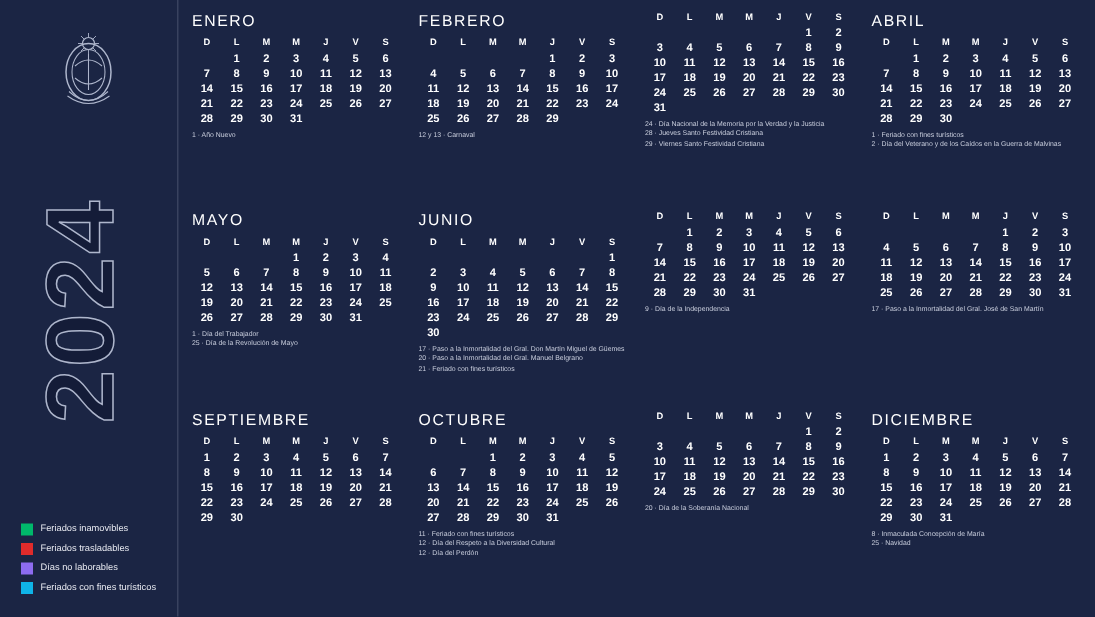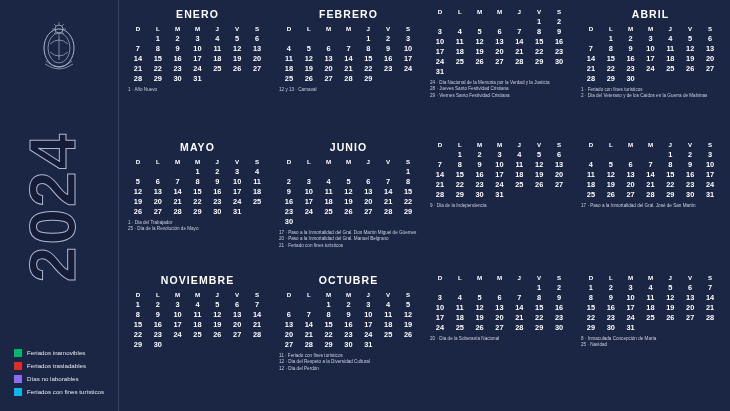--- a/index.html
+++ b/index.html
@@ -38,21 +38,21 @@
   
   .grid{
     position:absolute;left:118px;top:0;right:0;bottom:0;
     padding:8px 6px 4px 6px;box-sizing:border-box;
     display:grid;grid-template-columns:repeat(4,1fr);
     grid-template-rows:repeat(3,1fr);
     column-gap:4px;row-gap:0;
   }
   .month{position:relative;padding:0 4px;box-sizing:border-box;}
   .month-name{
-    text-align:center;color:#ffffff;font-weight:bold;
+    text-align:left;color:#ffffff;font-weight:normal;
     font-size:10.5px;letter-spacing:1.1px;margin-bottom:5px;
   }
   table.cal{width:100%;border-collapse:collapse;margin:0 auto;}
   table.cal th{
     font-size:6.2px;font-weight:bold;color:#ffffff;
     padding:0 0 2px 0;text-align:center;width:14.28%;
   }
   table.cal td{
     font-size:7.4px;color:#ffffff;text-align:center;
     padding:1.1px 0;line-height:1.05;font-weight:bold;
@@ -663,21 +663,21 @@
               <td>30</td>
               <td>31</td>
             </tr>
           </tbody>
         </table>
         <div class="notes">
           <div>17 · Paso a la Inmortalidad del Gral. José de San Martín</div>
         </div>
       </div>
       <div class="month">
-        <div class="month-name">NOVIEMBRE</div>
+        <div class="month-name">SEPTIEMBRE</div>
         <table class="cal">
           <thead>
             <tr>
               <th>D</th>
               <th>L</th>
               <th>M</th>
               <th>M</th>
               <th>J</th>
               <th>V</th>
               <th>S</th>
@@ -859,20 +859,21 @@
               <td>29</td>
               <td>30</td>
             </tr>
           </tbody>
         </table>
         <div class="notes">
           <div>20 · Día de la Soberanía Nacional</div>
         </div>
       </div>
       <div class="month">
+        <div class="month-name">DICIEMBRE</div>
         <table class="cal">
           <thead>
             <tr>
               <th>D</th>
               <th>L</th>
               <th>M</th>
               <th>M</th>
               <th>J</th>
               <th>V</th>
               <th>S</th>

